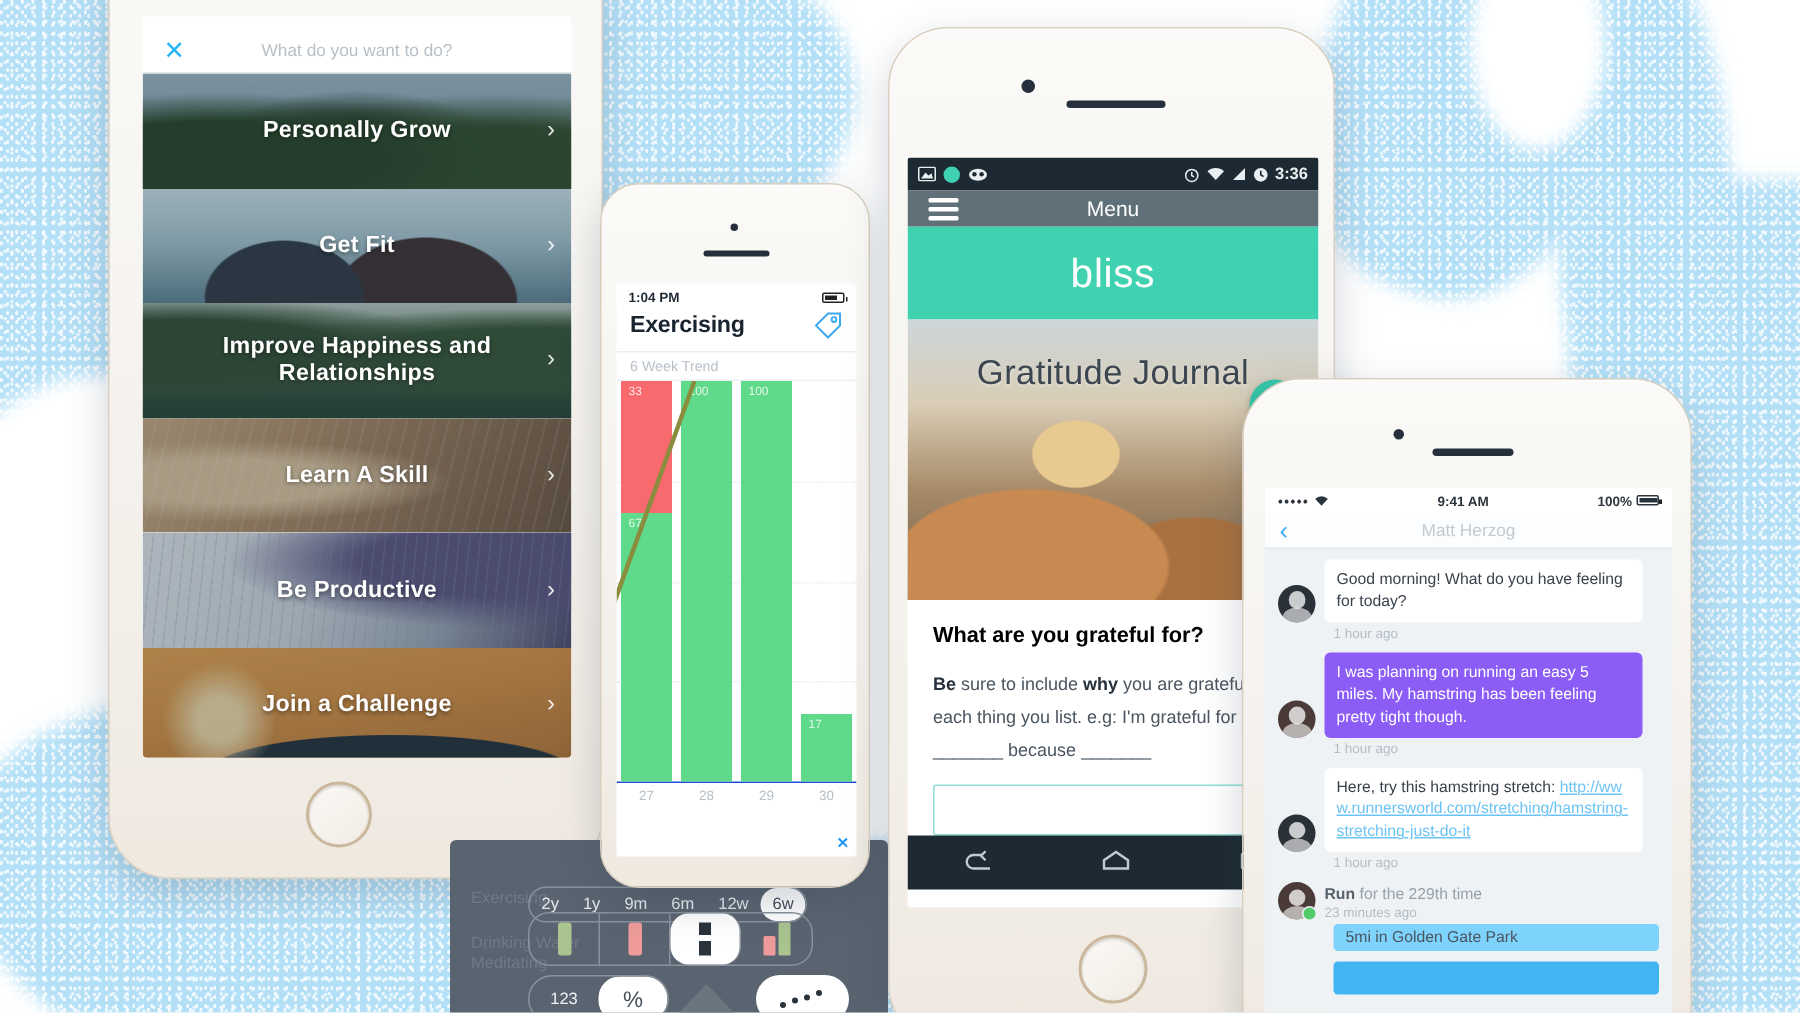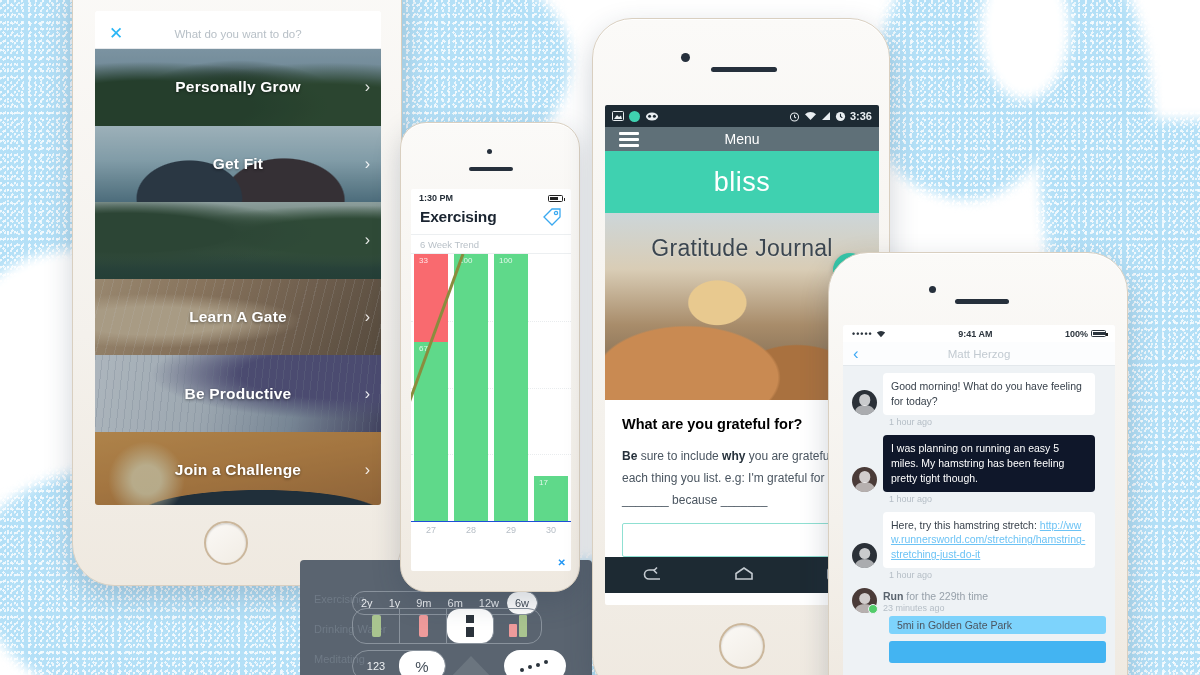--- a/index.html
+++ b/index.html
@@ -195,21 +195,21 @@
   .row { display:flex; align-items:flex-end; margin-bottom:2px; }
   .av { width:25px; height:25px; border-radius:50%; flex:none; position:relative; overflow:hidden;
      background:#2b3138; }
   .av.f { background:#4a3b38; }
   .av::after{content:"";position:absolute;left:50%;top:18%;width:46%;height:46%;
      transform:translateX(-50%);border-radius:50%;background:rgba(255,255,255,.75);}
   .av::before{content:"";position:absolute;left:50%;bottom:-14%;width:78%;height:52%;
      transform:translateX(-50%);border-radius:50% 50% 0 0;background:rgba(255,255,255,.6);}
   .bub { border-radius:4px; padding:6px 8px; font-size:10.5px; line-height:1.42; max-width:212px; }
   .bub.in { background:#fff; color:#39424c; margin-left:6px; }
-  .bub.out { background:#0f172a; color:#fff; margin-left:6px; }
+  .bub.out { background:#8b5cf6; color:#fff; margin-left:6px; }
   .bub a { color:#8ed0f7; word-break:break-all; }
   .bub.in a { color:#6cc3f5; }
   .ts { font-size:9px; color:#b5bec6; margin:2px 0 8px 37px; }
   .act { display:flex; align-items:flex-end; margin-bottom:3px; }
   .act .txt { margin-left:6px; }
   .act .hdr { font-size:10.5px; color:#97a1aa; }
   .act .hdr b { color:#59636d; }
   .act .sub { font-size:9px; color:#b5bec6; margin-top:1px; }
   .check { position:absolute; right:-1px; bottom:-1px; width:10px; height:10px; border-radius:50%;
      background:#52cc6a; border:1.5px solid #eef2f5; z-index:2; }
@@ -255,26 +255,27 @@
           </div>
           <div class="cat">
             <div class="img art-fit"></div>
             <div class="veil"></div>
             <div class="lbl">Get Fit</div>
             <div class="chev">›</div>
           </div>
           <div class="cat">
             <div class="img art-happy"></div>
             <div class="veil"></div>
+            <div class="lbl">Improve Happiness and Relationships</div>
             <div class="chev">›</div>
           </div>
           <div class="cat">
             <div class="img art-skill"></div>
             <div class="veil"></div>
-            <div class="lbl">Learn A Gate</div>
+            <div class="lbl">Learn A Skill</div>
             <div class="chev">›</div>
           </div>
           <div class="cat">
             <div class="img art-prod"></div>
             <div class="veil"></div>
             <div class="lbl">Be Productive</div>
             <div class="chev">›</div>
           </div>
           <div class="cat">
             <div class="img art-chal"></div>
@@ -284,21 +285,21 @@
           </div>
         </div>
     </div>
     <div class="homebtn" style="left:131px;top:562px;width:44px;height:44px;"></div>
   </div>
 </div>
 
 <div id="toolbar">
   <div class="ghost" style="top:33px;">Exercising</div>
   <div class="ghost" style="top:63px;">Drinking Water</div>
-  <div class="ghost" style="top:93px;">Meditating</div>
+  <div class="ghost" style="top:76px;">Meditating</div>
 
   <div class="segctl" id="range-seg" style="left:52px;top:31px;height:24px;">
       <div>2y</div>
       <div>1y</div>
       <div>9m</div>
       <div>6m</div>
       <div>12w</div>
       <div class="on">6w</div>
     </div>
 
@@ -341,21 +342,21 @@
   </div>
 </div>
 
 <div class="phone" id="p2">
   <div class="frame-white">
     <div class="cam" style="left:86px;top:26px;width:5px;height:5px;"></div>
     <div class="speaker" style="left:68px;top:44px;width:44px;height:4px;"></div>
     <div class="screen">
 
       <div class="p2-status">
-        <span>1:30 PM</span>
+        <span>1:04 PM</span>
         <span class="batt">
             <i></i>
           </span>
       </div>
 
       <div class="p2-title">
         <h1>Exercising</h1>
         <svg width="20" height="20" viewBox="0 0 20 20">
           <path d="M2 10 L10 2 L18 2 L18 10 L10 18 Z" fill="none" stroke="#3aa9f0" stroke-width="1.3"></path>
           <circle cx="14" cy="6" r="1.6" fill="none" stroke="#3aa9f0" stroke-width="1.3"></circle>

